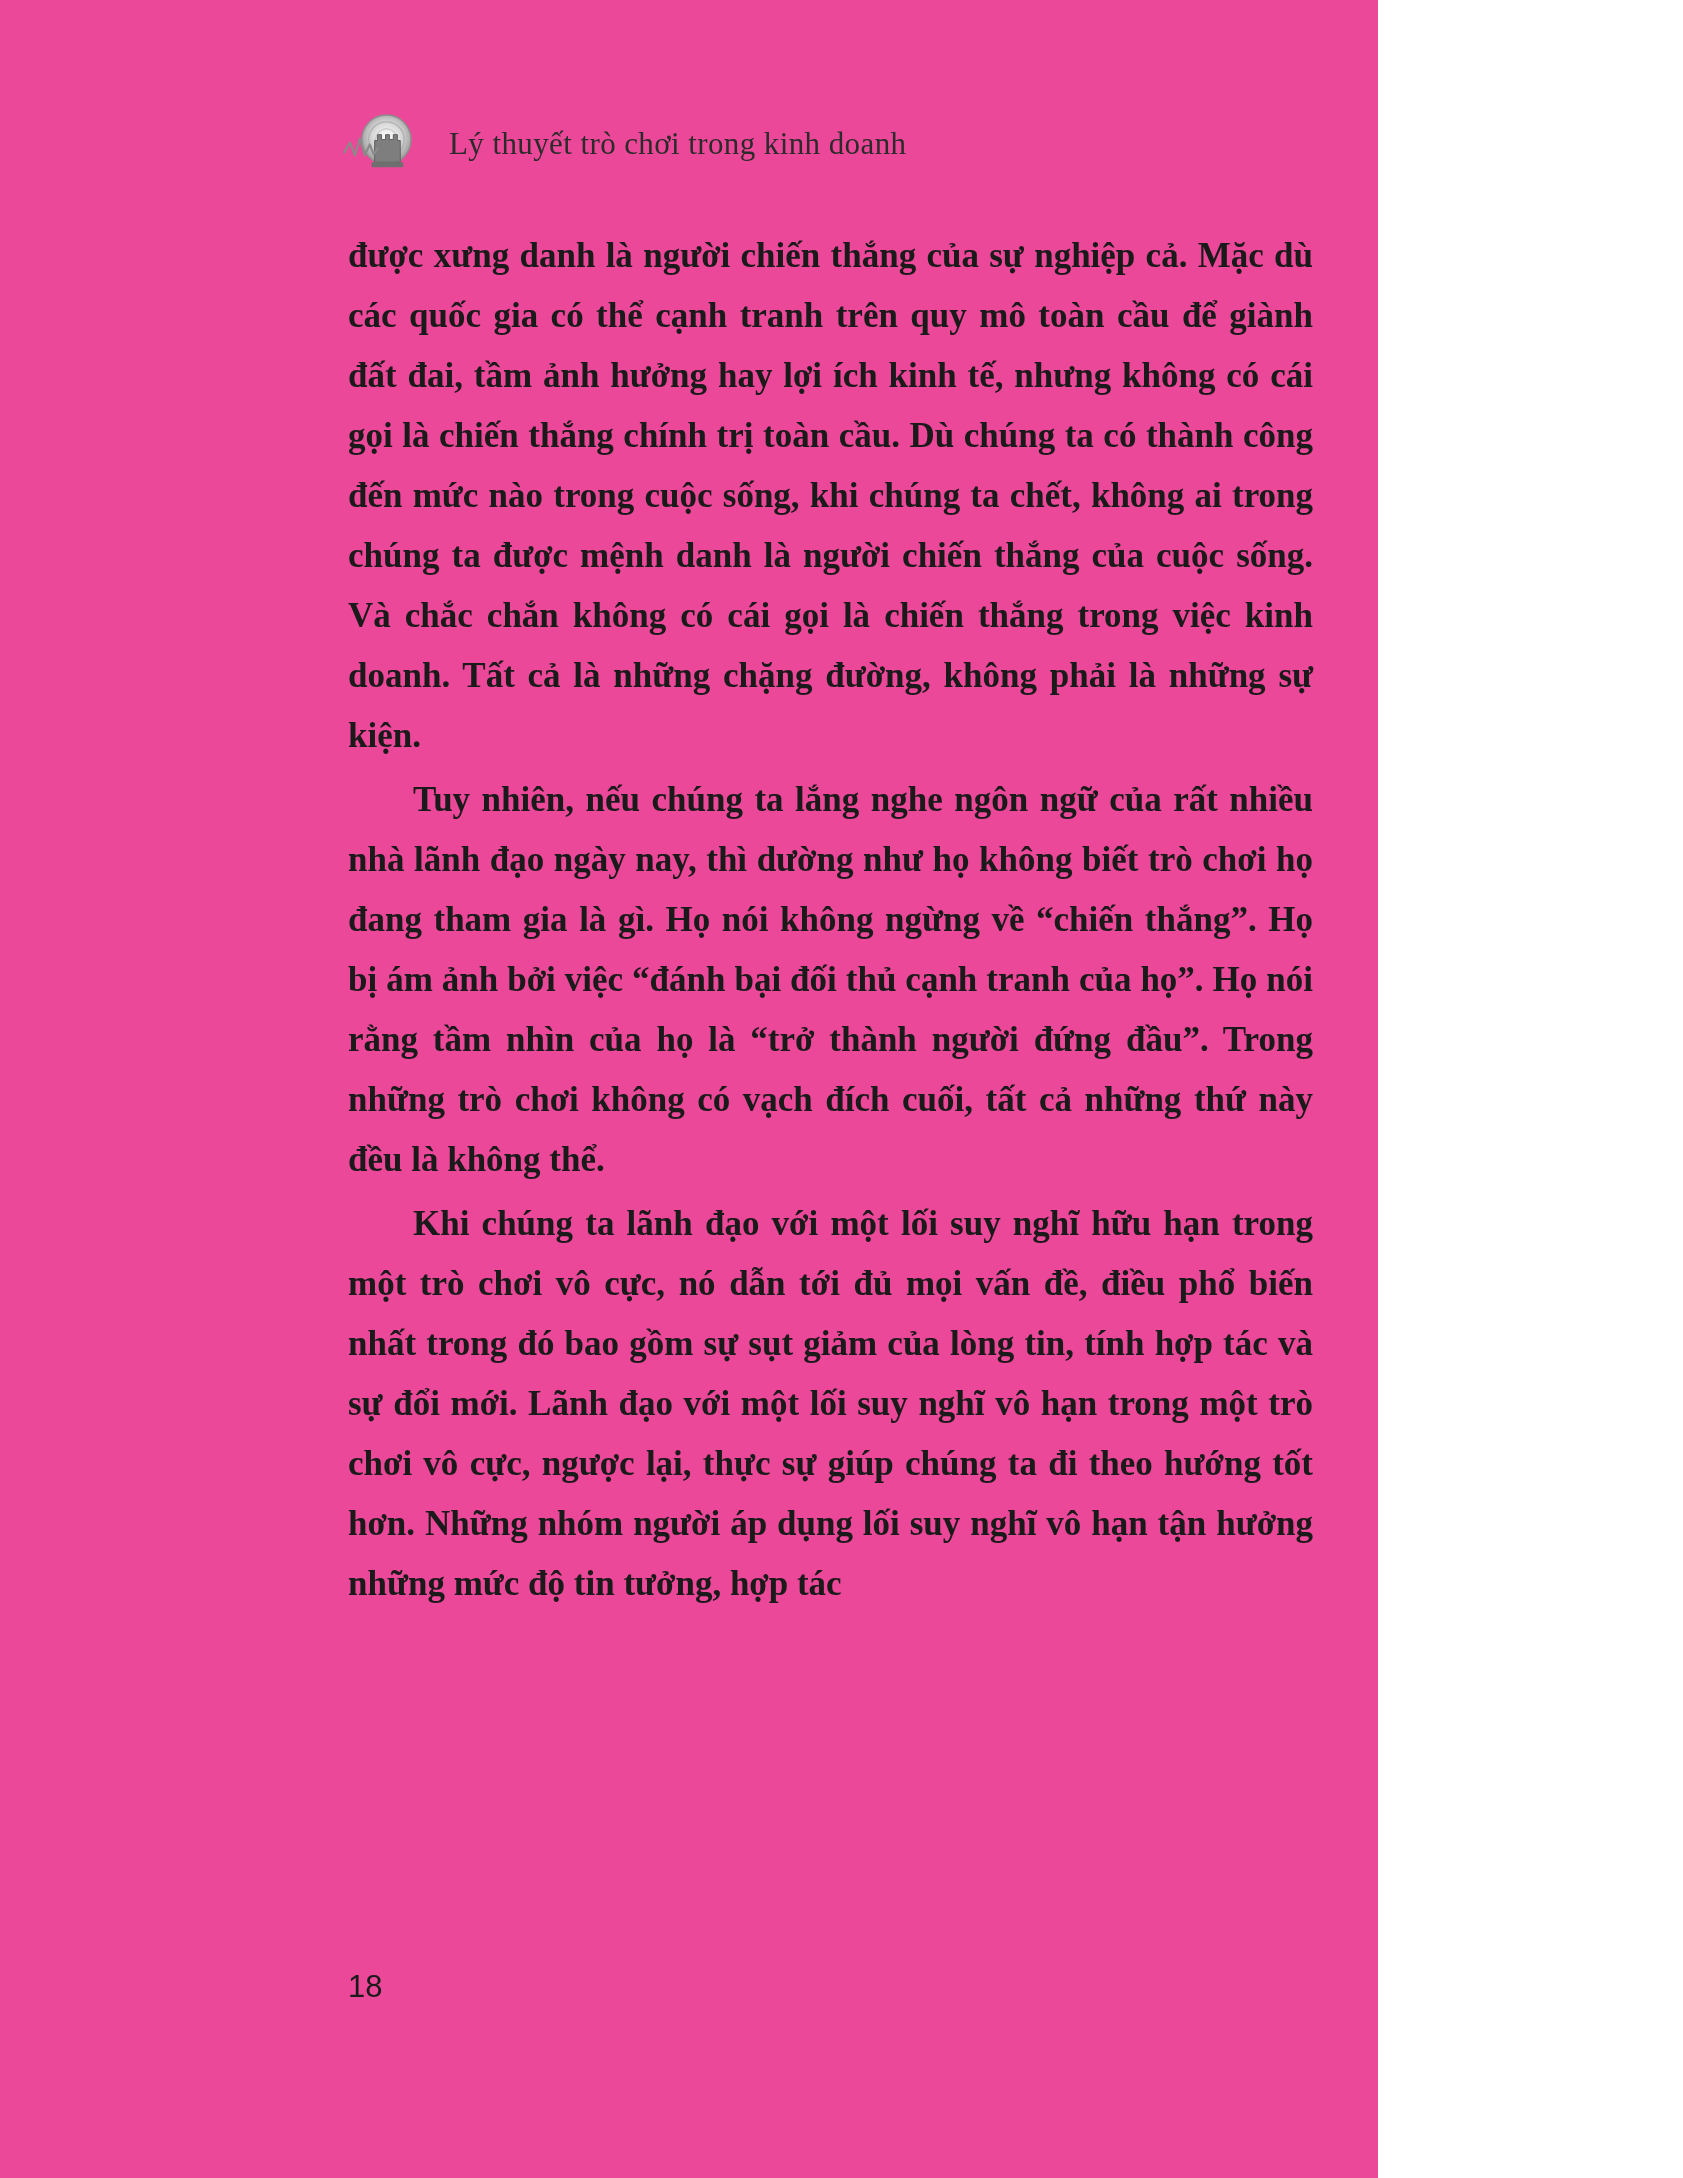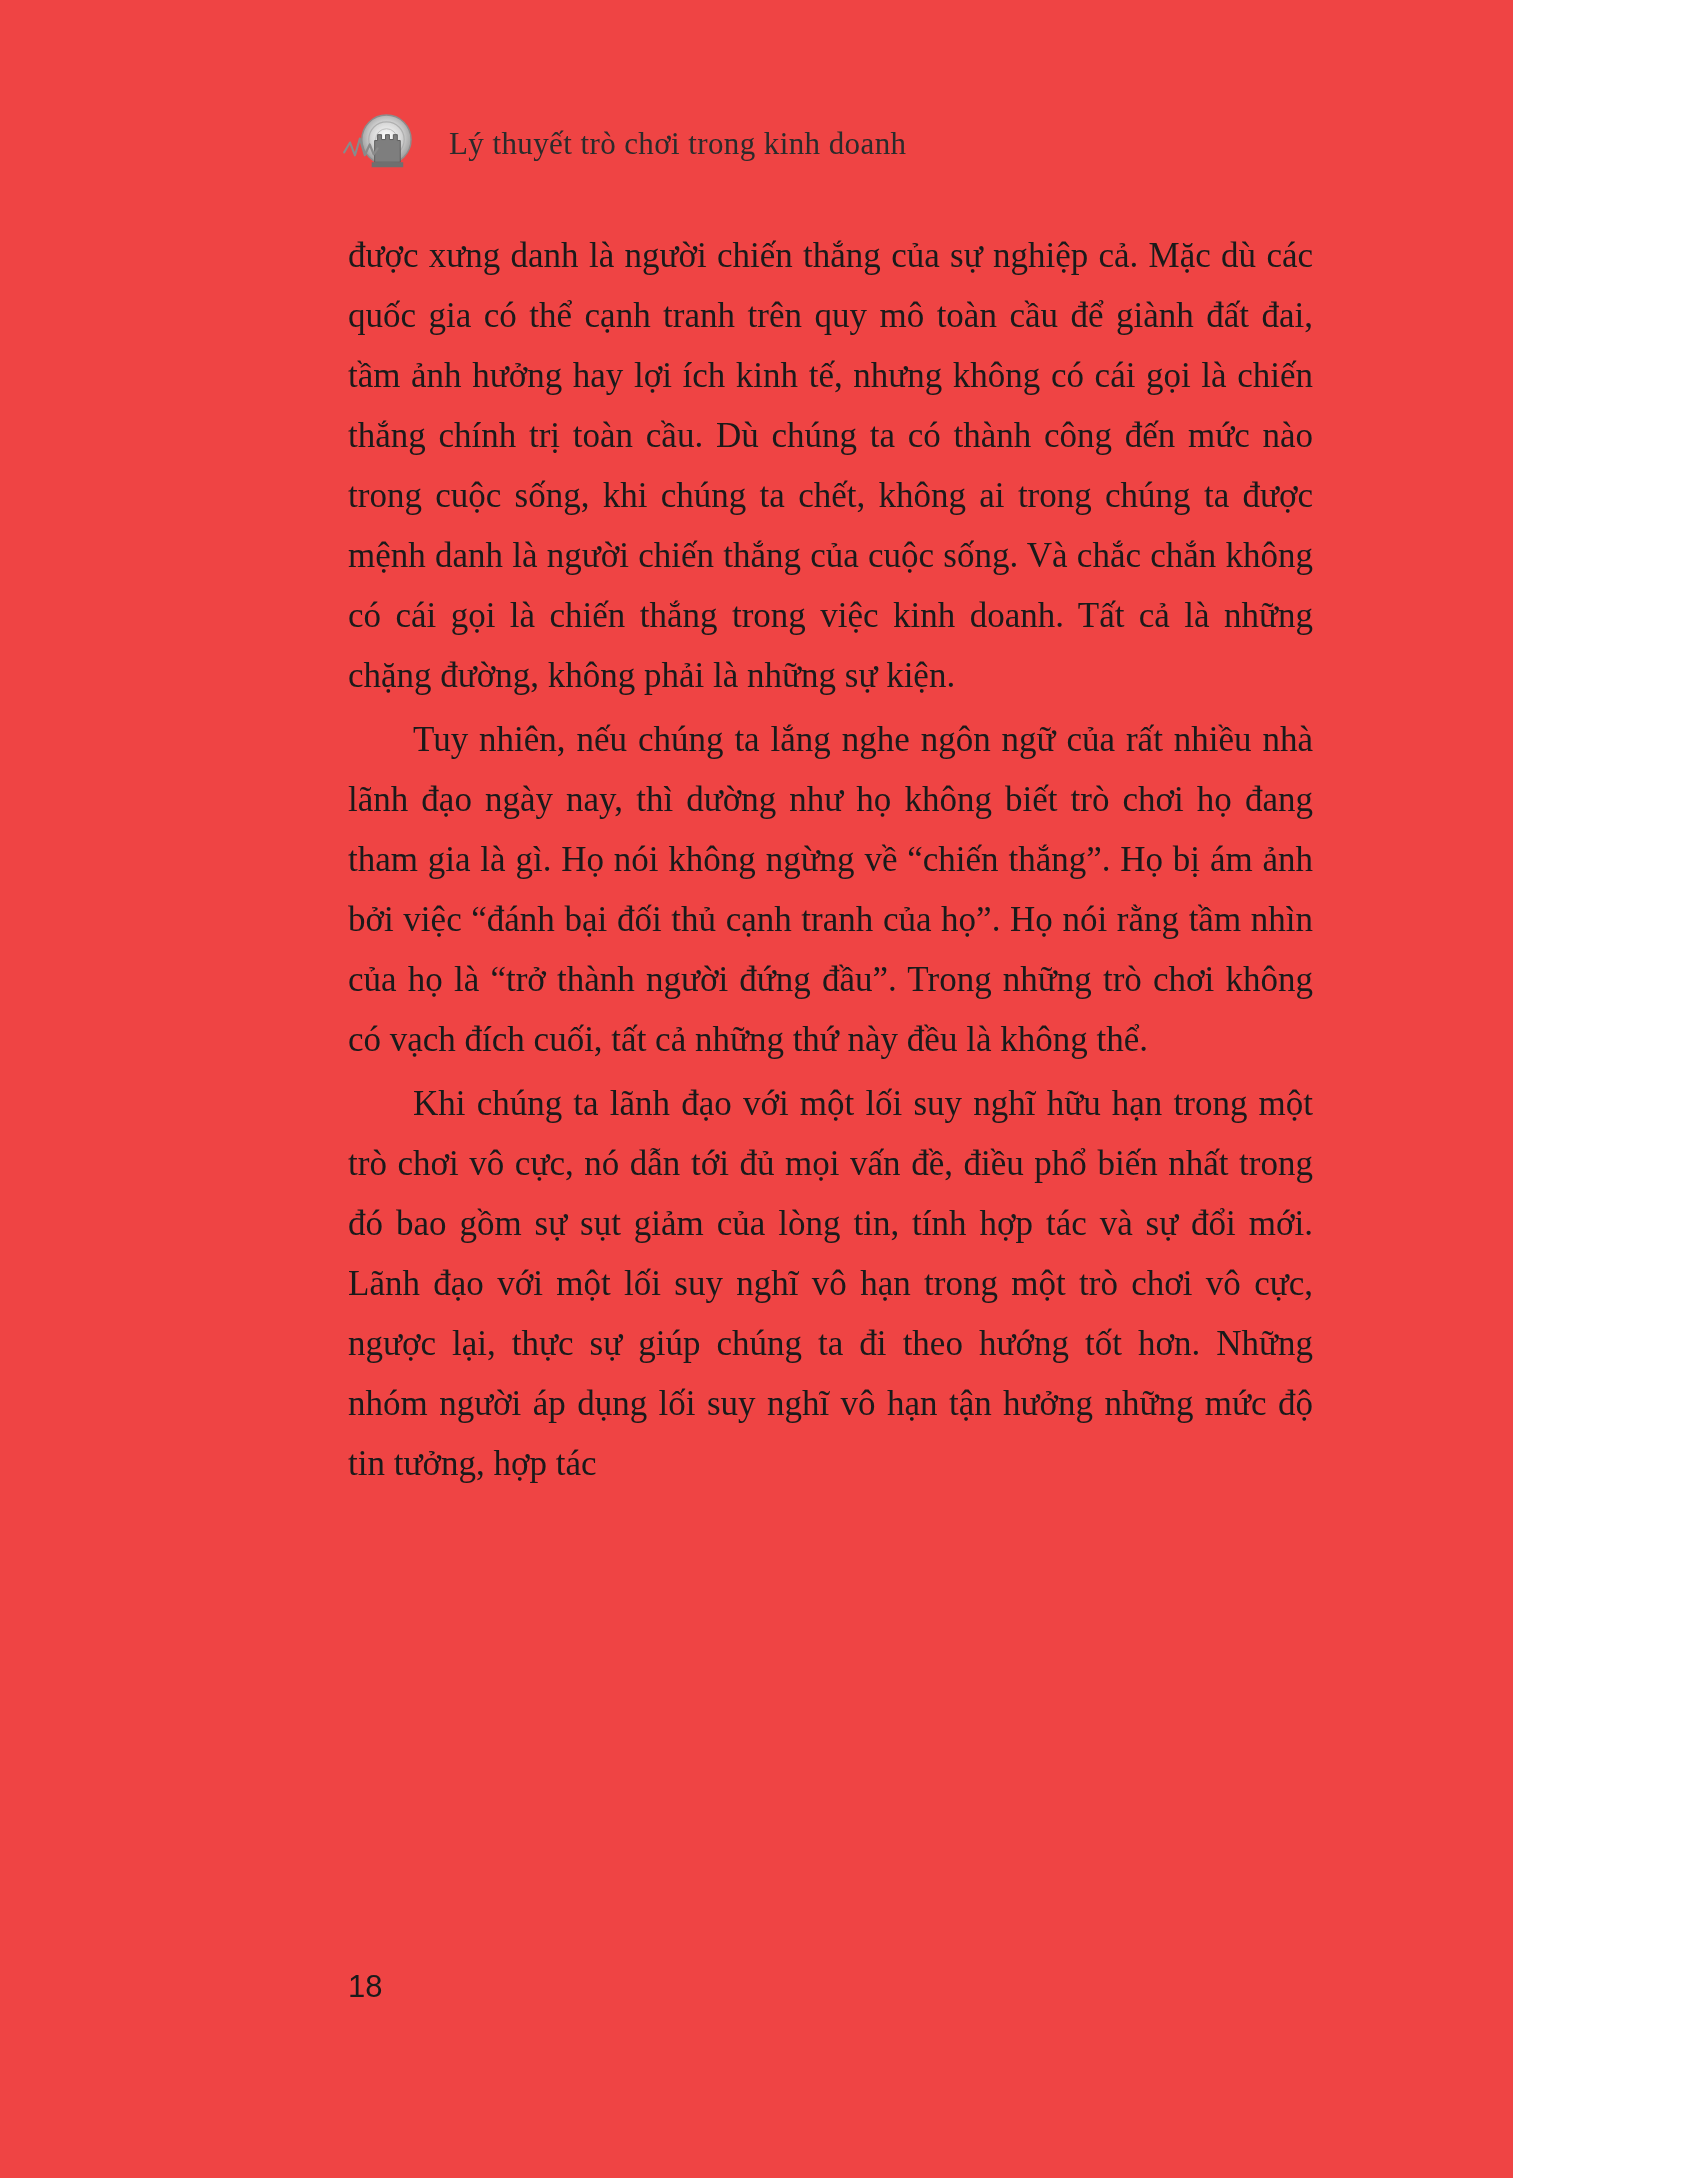--- a/index.html
+++ b/index.html
@@ -2,23 +2,23 @@
 <html lang="vi"><head>
 <meta charset="utf-8">
 <style>
   html, body {
     margin: 0;
     padding: 0;
     background: #ffffff;
   }
   .page {
     position: relative;
-    width: 1513px;
+    width: 1378px;
     height: 2178px;
-    background: #ef4444;
+    background: #ec4899;
     font-family: "Liberation Serif", serif;
     color: #1b1b1b;
     overflow: hidden;
   }
 
   
   .header {
     position: absolute;
     top: 111px;
     left: 342px;
@@ -38,20 +38,21 @@
     color: #2b2b2b;
     white-space: nowrap;
   }
 
   
   .content {
     position: absolute;
     top: 226px;
     left: 348px;
     width: 965px;
+    font-weight: bold;
   }
   .para {
     margin: 0 0 4px 0;
     font-size: 35px;
     line-height: 60px;
     text-align: justify;
     text-justify: inter-word;
     color: #1a1a1a;
     hyphens: none;
   }

